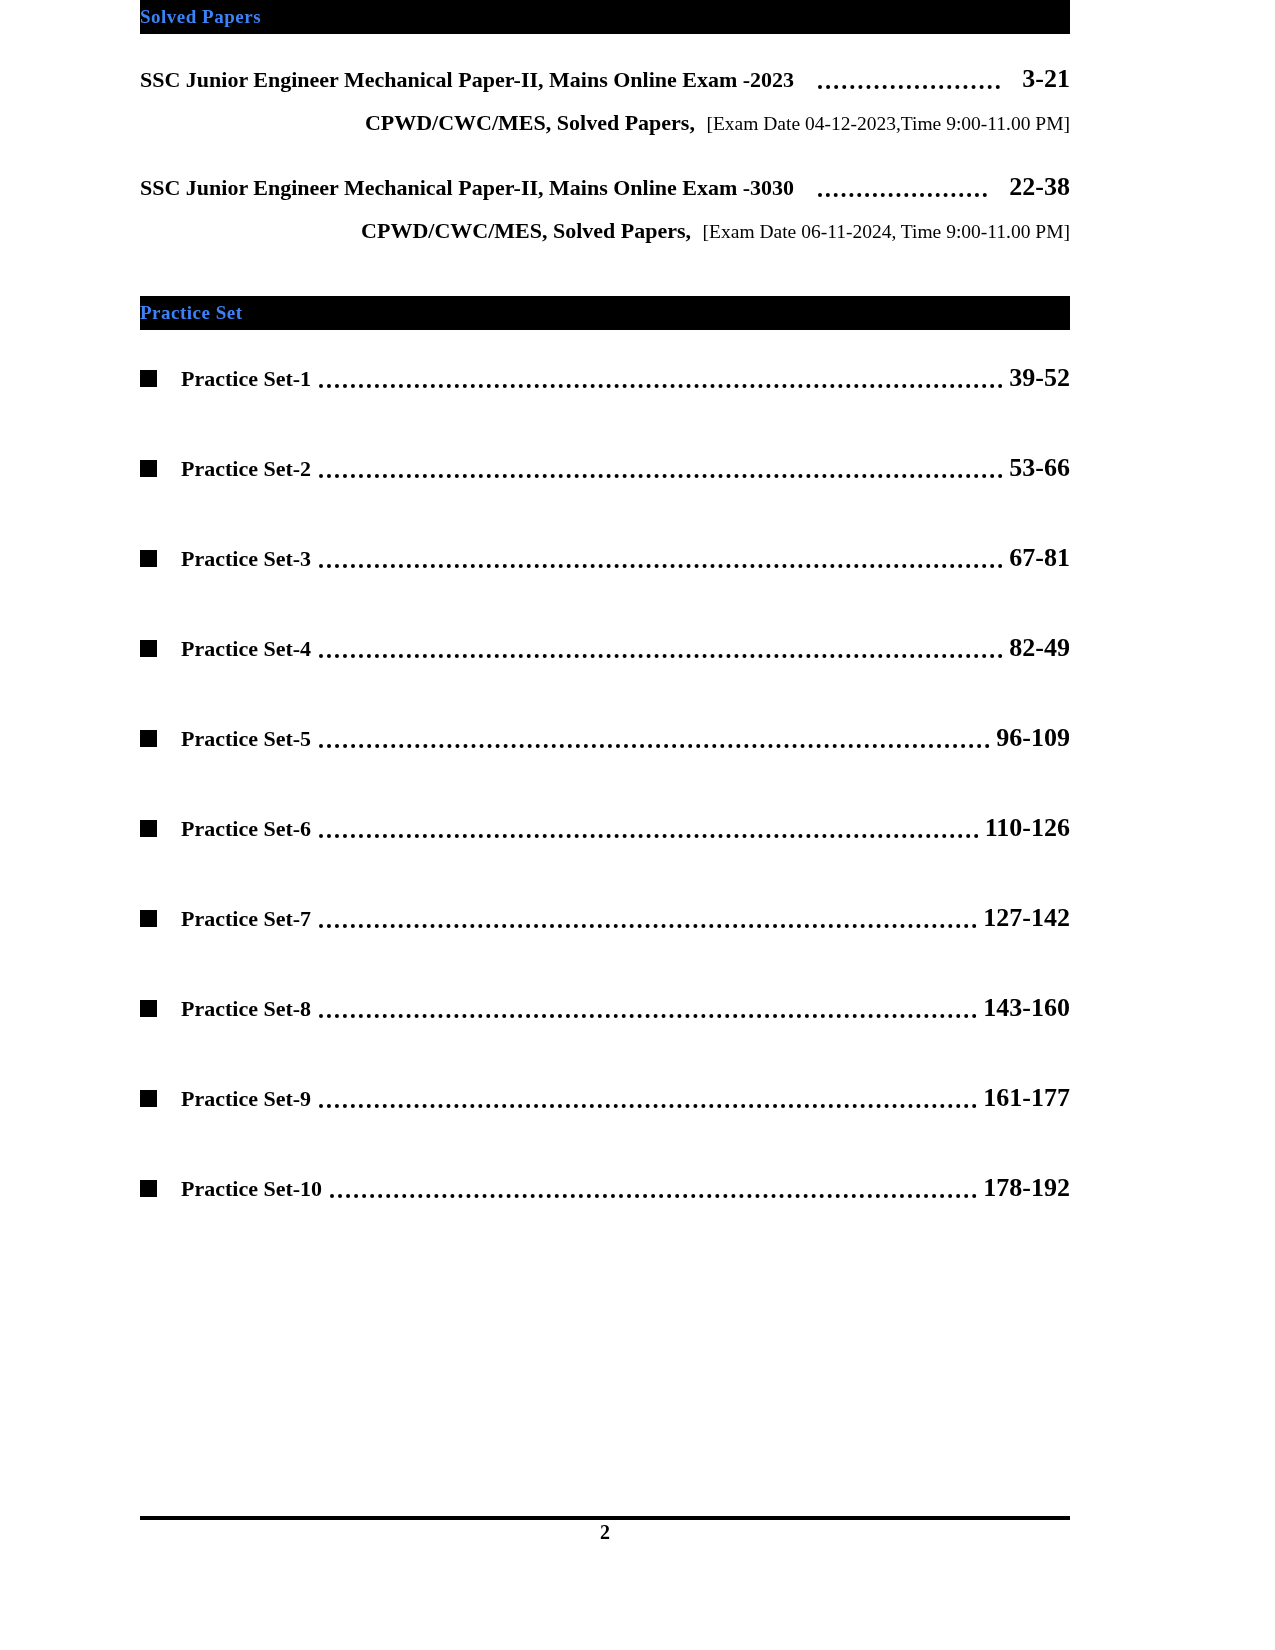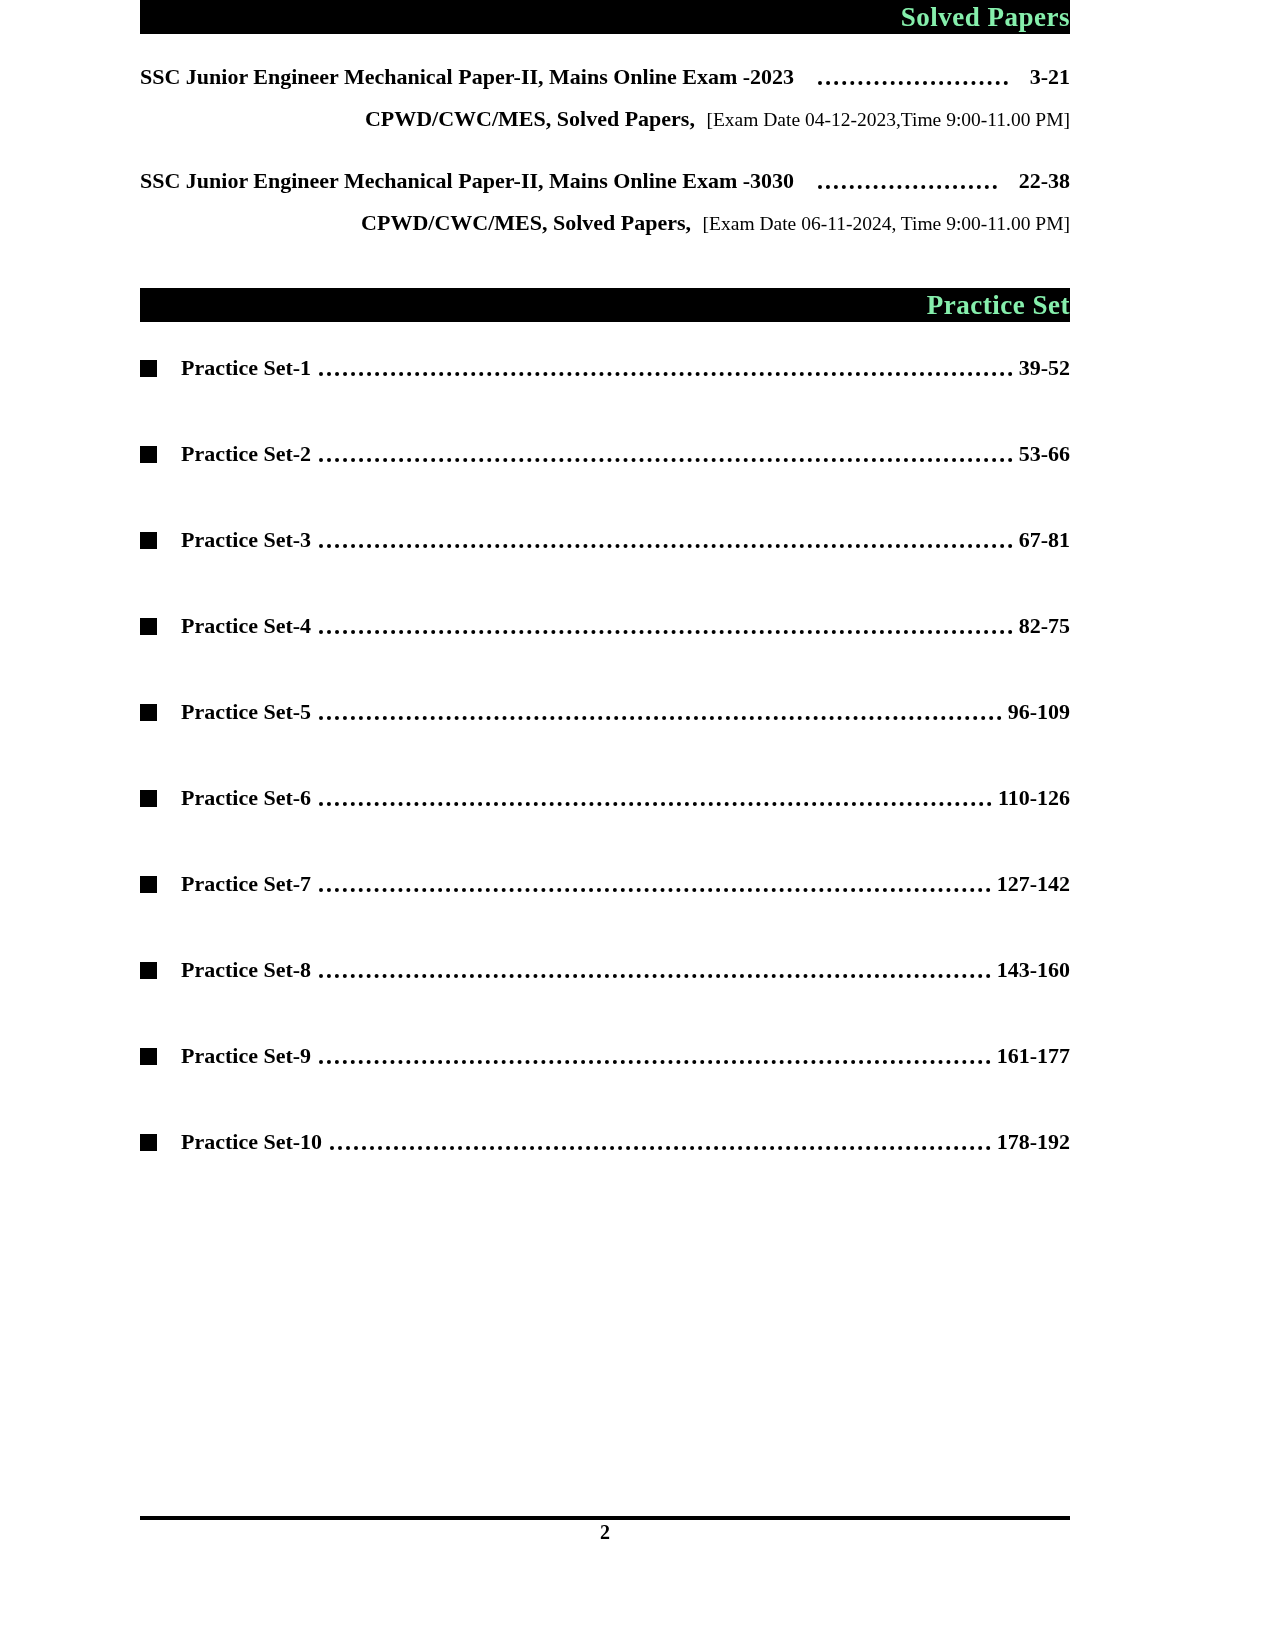--- a/index.html
+++ b/index.html
@@ -19,24 +19,24 @@
     width: 930px;
   }
   
   .banner-wrap {
     width: 680px;
     margin: 116px auto 28px auto;
   }
   
   .section-bar {
     background: #000000;
-    color: #86efac;
-    text-align: right;
-    font-weight: bold;
-    font-size: 27px;
+    color: #3b82f6;
+    text-align: left;
+    font-weight: bold;
+    font-size: 19px;
     line-height: 34px;
     height: 34px;
     letter-spacing: 0.5px;
   }
   .section-bar.practice { margin-top: 52px; }
   
   .entry { margin-top: 30px; }
   .entry + .entry { margin-top: 36px; }
   .entry-title-row {
     display: flex;
@@ -47,21 +47,21 @@
     gap: 16px;
   }
   .leader {
     flex: 1 1 auto;
     align-self: flex-end;
     height: 0;
     border-bottom: 4px dotted #000000;
     margin: 0 6px 5px 8px;
     min-width: 30px;
   }
-  .pages { font-weight: bold; font-size: 22px; }
+  .pages { font-weight: bold; font-size: 26px; }
   .entry-sub { margin-top: 16px; font-size: 22px; text-align: right; }
   .sub-bold { font-weight: bold; }
   .sub-detail { font-weight: normal; font-size: 19.5px; margin-left: 6px; }
   
   .practice-list { padding-top: 33px; }
   .practice-row {
     display: flex;
     align-items: baseline;
     font-size: 22px;
     font-weight: bold;
@@ -149,21 +149,21 @@
       <span class="bullet"></span>
       <span>Practice Set-3</span>
       <span class="leader"></span>
       <span class="pages">67-81</span>
     </div>
 
     <div class="practice-row">
       <span class="bullet"></span>
       <span>Practice Set-4</span>
       <span class="leader"></span>
-      <span class="pages">82-75</span>
+      <span class="pages">82-49</span>
     </div>
 
     <div class="practice-row">
       <span class="bullet"></span>
       <span>Practice Set-5</span>
       <span class="leader"></span>
       <span class="pages">96-109</span>
     </div>
 
     <div class="practice-row">

